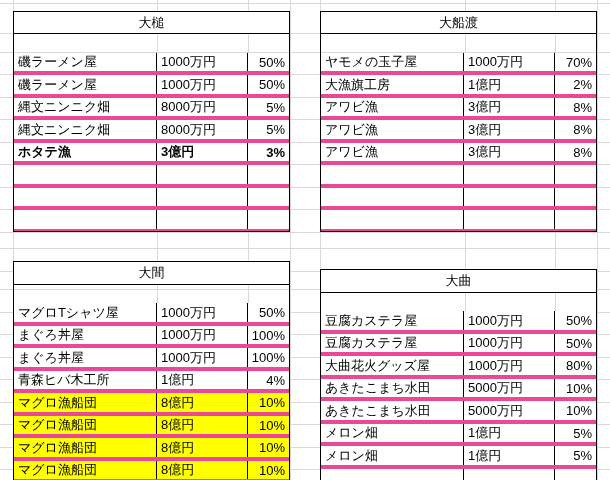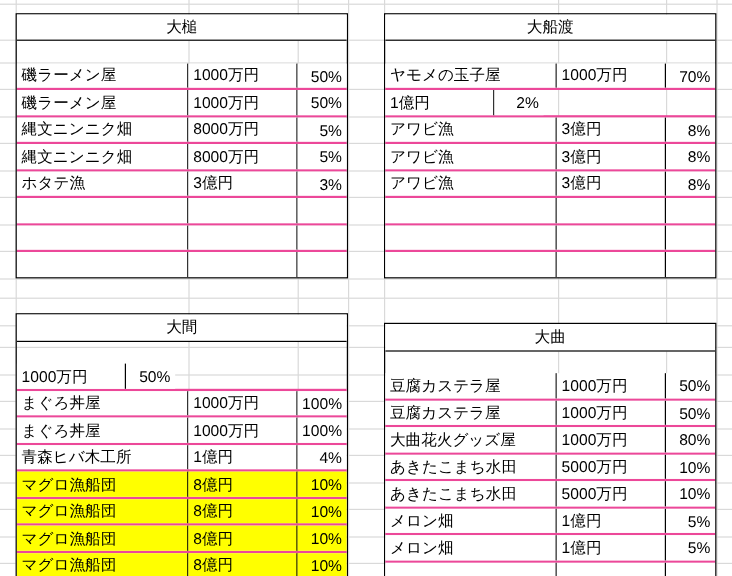--- a/index.html
+++ b/index.html
@@ -42,21 +42,21 @@
     background: #ffffff;
     align-items: center;
     justify-content: center;
     font-size: 13px;
     color: #000;
   }
   .spacer-row {
     background: transparent;
   }
   .data-row {
-    border-bottom: 2px solid #ec4899;
+    border-bottom: 4px solid #ec4899;
   }
   .cell {
     box-sizing: border-box;
     display: flex;
     align-items: center;
     font-size: 13px;
     color: #000;
     background: #ffffff;
     overflow: hidden;
     white-space: nowrap;
@@ -116,21 +116,21 @@
       <div class="trow data-row" style="height: 22px;">
         <div class="cell cell-name">縄文ニンニク畑</div>
         <div class="cell cell-price">8000万円</div>
         <div class="cell cell-percent">5%</div>
       </div>
       <div class="trow data-row" style="height: 23px;">
         <div class="cell cell-name">縄文ニンニク畑</div>
         <div class="cell cell-price">8000万円</div>
         <div class="cell cell-percent">5%</div>
       </div>
-      <div class="trow data-row" style="height: 22px;">
+      <div class="trow data-row" style="height: 22px; font-weight: bold;">
         <div class="cell cell-name">ホタテ漁</div>
         <div class="cell cell-price">3億円</div>
         <div class="cell cell-percent">3%</div>
       </div>
       <div class="trow data-row" style="height: 23px;">
         <div class="cell cell-name"></div>
         <div class="cell cell-price"></div>
         <div class="cell cell-percent"></div>
       </div>
       <div class="trow data-row" style="height: 22px;">
@@ -146,20 +146,21 @@
     </div>
     <div class="xtable" style="left: 320px; top: 11px; border-color: rgb(0, 0, 0);">
       <div class="trow title-row" style="height: 22px;">大船渡</div>
       <div class="trow spacer-row" style="height: 19px;"></div>
       <div class="trow data-row" style="height: 22px;">
         <div class="cell cell-name">ヤモメの玉子屋</div>
         <div class="cell cell-price">1000万円</div>
         <div class="cell cell-percent">70%</div>
       </div>
       <div class="trow data-row" style="height: 23px;">
+        <div class="cell cell-name">大漁旗工房</div>
         <div class="cell cell-price">1億円</div>
         <div class="cell cell-percent">2%</div>
       </div>
       <div class="trow data-row" style="height: 22px;">
         <div class="cell cell-name">アワビ漁</div>
         <div class="cell cell-price">3億円</div>
         <div class="cell cell-percent">8%</div>
       </div>
       <div class="trow data-row" style="height: 23px;">
         <div class="cell cell-name">アワビ漁</div>
@@ -184,20 +185,21 @@
       <div class="trow data-row" style="height: 23px;">
         <div class="cell cell-name"></div>
         <div class="cell cell-price"></div>
         <div class="cell cell-percent"></div>
       </div>
     </div>
     <div class="xtable" style="left: 13px; top: 261px; border-color: rgb(0, 0, 0);">
       <div class="trow title-row" style="height: 23px;">大間</div>
       <div class="trow spacer-row" style="height: 18px;"></div>
       <div class="trow data-row" style="height: 23px;">
+        <div class="cell cell-name">マグロTシャツ屋</div>
         <div class="cell cell-price">1000万円</div>
         <div class="cell cell-percent">50%</div>
       </div>
       <div class="trow data-row" style="height: 22px;">
         <div class="cell cell-name">まぐろ丼屋</div>
         <div class="cell cell-price">1000万円</div>
         <div class="cell cell-percent">100%</div>
       </div>
       <div class="trow data-row" style="height: 23px;">
         <div class="cell cell-name">まぐろ丼屋</div>

